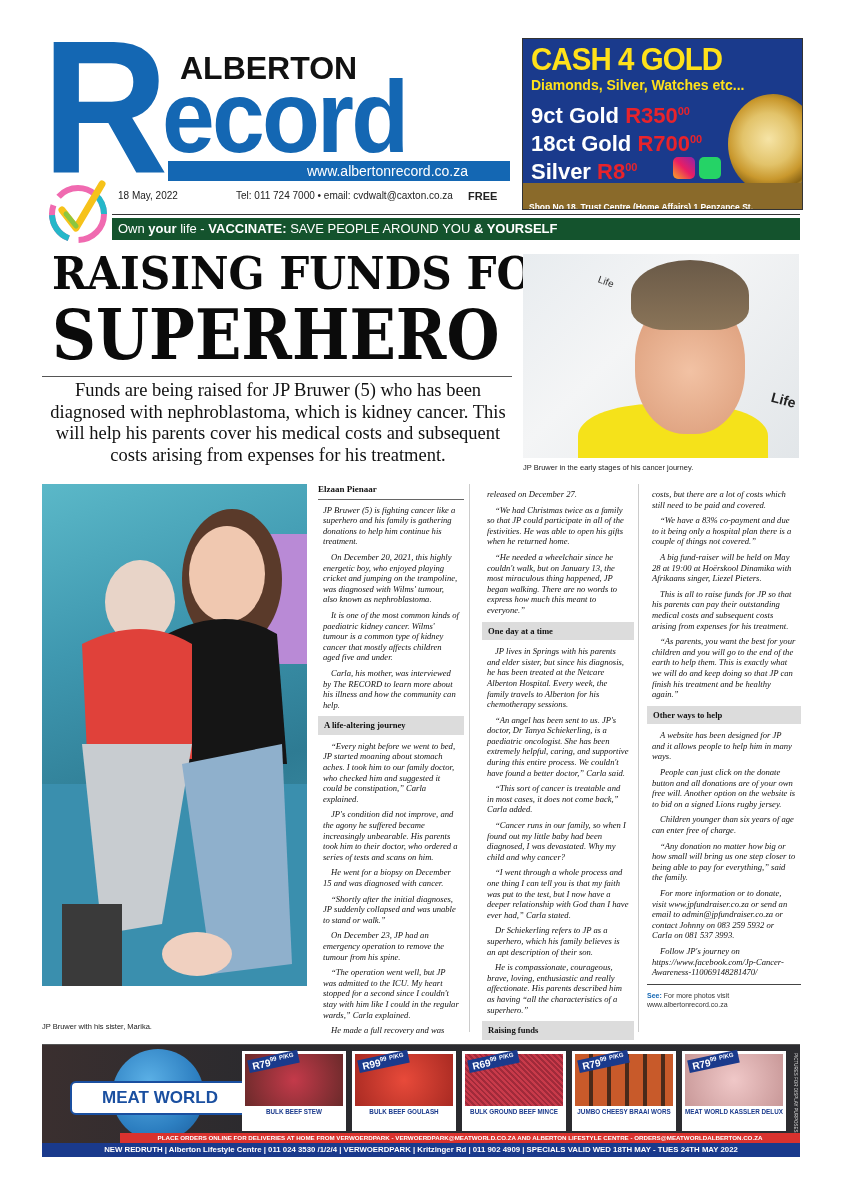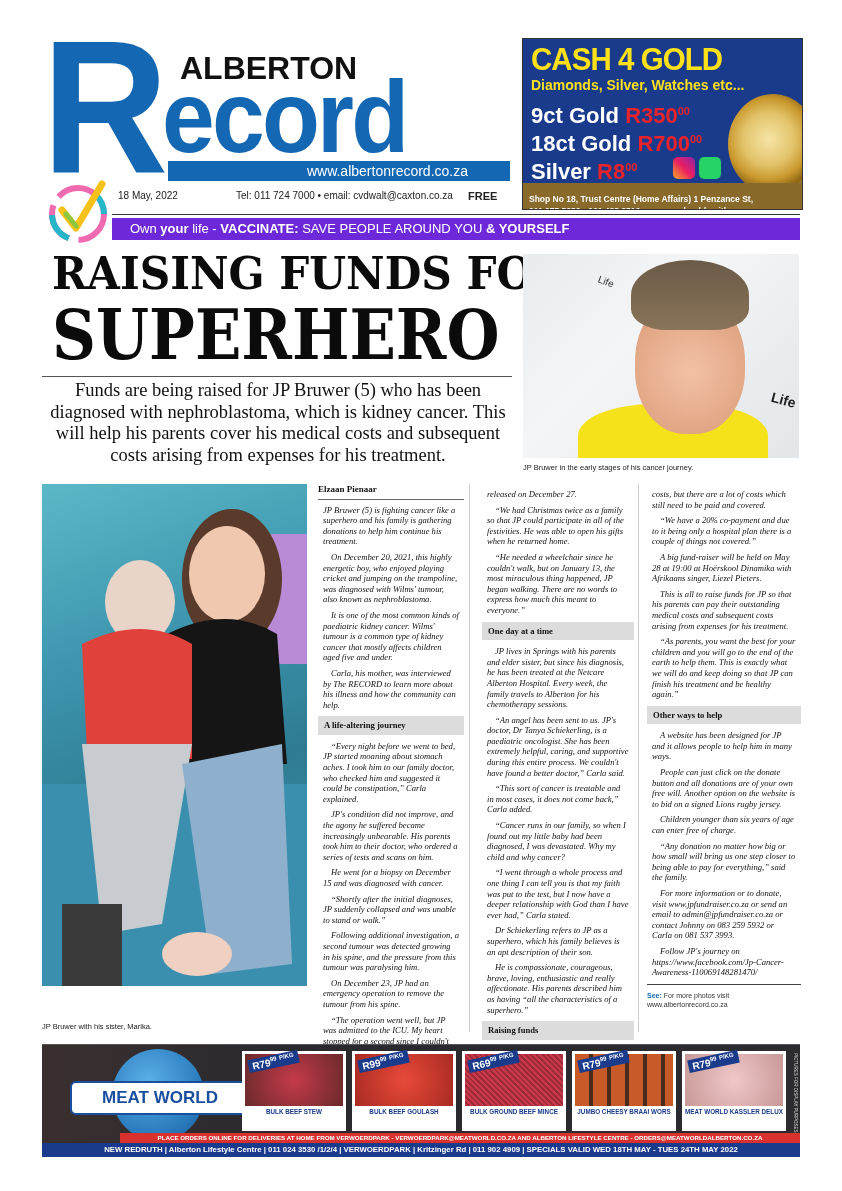--- a/index.html
+++ b/index.html
@@ -5,32 +5,32 @@
   html,body{margin:0;padding:0;background:#fff;}
   body{width:842px;height:1191px;position:relative;overflow:hidden;font-family:"Liberation Serif",serif;color:#111;}
   .abs{position:absolute;}
   
   .mast-R{left:42px;top:32px;font-family:"Liberation Sans",sans-serif;font-weight:bold;color:#1467b3;font-size:190px;line-height:150px;letter-spacing:-8px;transform:scaleX(0.92);transform-origin:left top;}
   .mast-alberton{left:180px;top:48px;font-family:"Liberation Sans",sans-serif;font-weight:bold;font-size:32px;line-height:40px;color:#111;letter-spacing:0px;}
   .mast-record{left:162px;top:72px;font-family:"Liberation Sans",sans-serif;font-weight:bold;font-size:102px;line-height:90px;color:#1467b3;letter-spacing:-3px;transform:scaleX(0.93);transform-origin:left top;}
   .url-bar{left:168px;top:161px;width:342px;height:20px;background:#1467b3;color:#fff;font-family:"Liberation Sans",sans-serif;font-size:14px;line-height:20px;text-align:right;padding-right:10px;box-sizing:border-box;}
   .url-bar span{margin-right:32px;}
   .info-row{top:190px;font-family:"Liberation Sans",sans-serif;font-size:10px;color:#222;}
-  .vacc-bar{left:112px;top:218px;width:688px;height:22px;background:#6d28d9;color:#fff;font-family:"Liberation Sans",sans-serif;font-size:13px;line-height:22px;padding-left:18px;box-sizing:border-box;white-space:nowrap;}
+  .vacc-bar{left:112px;top:218px;width:688px;height:22px;background:#14532d;color:#fff;font-family:"Liberation Sans",sans-serif;font-size:13px;line-height:22px;padding-left:6px;box-sizing:border-box;white-space:nowrap;}
   .vacc-bar b{font-weight:bold;}
   .rule-top{left:112px;top:214px;width:688px;height:1px;background:#333;}
   .vlogo{left:44px;top:176px;width:72px;height:68px;}
   
   .gold-ad{left:522px;top:38px;width:279px;height:170px;background:#1a3a8c;overflow:hidden;border:1px solid #333;}
   .gold-ad .t1{position:absolute;left:8px;top:2px;color:#ffe11a;font-family:"Liberation Sans",sans-serif;font-weight:bold;font-size:32px;line-height:36px;letter-spacing:-1px;transform:scaleX(0.92);transform-origin:left top;}
   .gold-ad .t2{position:absolute;left:8px;top:38px;color:#ffe11a;font-family:"Liberation Sans",sans-serif;font-weight:bold;font-size:14px;line-height:16px;}
   .gold-ad .pr{position:absolute;left:8px;color:#fff;font-family:"Liberation Sans",sans-serif;font-weight:bold;font-size:22px;line-height:24px;white-space:nowrap;}
   .gold-ad .pr span{color:#e8232b;}
   .gold-ad .pr sup{font-size:11px;color:#e8232b;}
-  .gold-ad .addr{position:absolute;left:0;top:144px;width:100%;height:26px;background:#8a6a2a;color:#fff;font-family:"Liberation Sans",sans-serif;font-weight:bold;font-size:8.5px;line-height:12px;padding:10px 6px;box-sizing:border-box;}
+  .gold-ad .addr{position:absolute;left:0;top:144px;width:100%;height:26px;background:#8a6a2a;color:#fff;font-family:"Liberation Sans",sans-serif;font-weight:bold;font-size:8.5px;line-height:12px;padding:18px 6px;box-sizing:border-box;}
   .gold-ad .watch{position:absolute;left:205px;top:55px;width:90px;height:100px;border-radius:50%;background:radial-gradient(circle at 45% 45%,#f6e4a6 0%,#e2c36a 35%,#c9982d 55%,#8a6414 70%,#d8b25a 80%,#7a5a10 100%);}
   .gold-ad .ico{position:absolute;top:118px;width:22px;height:22px;border-radius:5px;}
   
   .headline1{left:52px;top:250px;font-family:"DejaVu Serif","Liberation Serif",serif;font-weight:bold;font-size:44px;line-height:48px;color:#0b0b0b;letter-spacing:0px;transform:scaleX(0.96);transform-origin:left top;white-space:nowrap;}
   .headline2{left:52px;top:300px;font-family:"DejaVu Serif","Liberation Serif",serif;font-weight:bold;font-size:70px;line-height:70px;color:#0b0b0b;transform:scaleX(0.87);transform-origin:left top;white-space:nowrap;}
   .hl-rule{left:42px;top:376px;width:470px;height:1px;background:#555;}
   .standfirst{left:44px;top:380px;width:468px;font-size:18.5px;line-height:21.5px;text-align:center;color:#111;}
   
   .photo-boy{left:523px;top:254px;width:276px;height:204px;overflow:hidden;background:linear-gradient(135deg,#e8ecef 0%,#f4f5f6 40%,#e2e6e9 100%);}
   .photo-boy .face{position:absolute;left:112px;top:40px;width:110px;height:140px;border-radius:48% 48% 45% 45%;background:radial-gradient(circle at 50% 55%,#f2c2a4 0%,#e0a482 70%,#c98a68 100%);}
@@ -137,21 +137,20 @@
   <div class="byline">Elzaan Pienaar</div>
   <p class="ni">JP Bruwer (5) is fighting cancer like a superhero and his family is gathering donations to help him continue his treatment.</p>
   <p>On December 20, 2021, this highly energetic boy, who enjoyed playing cricket and jumping on the trampoline, was diagnosed with Wilms' tumour, also known as nephroblastoma.</p>
   <p>It is one of the most common kinds of paediatric kidney cancer. Wilms' tumour is a common type of kidney cancer that mostly affects children aged five and under.</p>
   <p>Carla, his mother, was interviewed by The RECORD to learn more about his illness and how the community can help.</p>
   <div class="subhead">A life-altering journey</div>
   <p>“Every night before we went to bed, JP started moaning about stomach aches. I took him to our family doctor, who checked him and suggested it could be constipation,” Carla explained.</p>
   <p>JP's condition did not improve, and the agony he suffered became increasingly unbearable. His parents took him to their doctor, who ordered a series of tests and scans on him.</p>
   <p>He went for a biopsy on December 15 and was diagnosed with cancer.</p>
   <p>“Shortly after the initial diagnoses, JP suddenly collapsed and was unable to stand or walk.”</p>
-  <p>Following additional investigation, a second tumour was detected growing in his spine, and the pressure from this tumour was paralysing him.</p>
   <p>On December 23, JP had an emergency operation to remove the tumour from his spine.</p>
   <p>“The operation went well, but JP was admitted to the ICU. My heart stopped for a second since I couldn't stay with him like I could in the regular wards,” Carla explained.</p>
   <p>He made a full recovery and was</p>
 </div>
 <div class="abs col-sep" style="left:469px;top:484px;height:548px;"></div>
 
 <div class="col" style="left:482px;top:484px;width:152px;">
   <p class="ni">released on December 27.</p>
   <p>“We had Christmas twice as a family so that JP could participate in all of the festivities. He was able to open his gifts when he returned home.</p>
   <p>“He needed a wheelchair since he couldn't walk, but on January 13, the most miraculous thing happened, JP began walking. There are no words to express how much this meant to everyone.”</p>
@@ -163,21 +162,21 @@
   <p>“I went through a whole process and one thing I can tell you is that my faith was put to the test, but I now have a deeper relationship with God than I have ever had,” Carla stated.</p>
   <p>Dr Schiekerling refers to JP as a superhero, which his family believes is an apt description of their son.</p>
   <p>He is compassionate, courageous, brave, loving, enthusiastic and really affectionate. His parents described him as having “all the characteristics of a superhero.”</p>
   <div class="subhead">Raising funds</div>
   <p>The family has a hospital plan, which has been covering some of the medical</p>
 </div>
 <div class="abs col-sep" style="left:638px;top:484px;height:548px;"></div>
 
 <div class="col" style="left:647px;top:484px;width:154px;">
   <p class="ni">costs, but there are a lot of costs which still need to be paid and covered.</p>
-  <p>“We have a 20% co-payment and due to it being only a hospital plan there is a couple of things not covered.”</p>
+  <p>“We have a 83% co-payment and due to it being only a hospital plan there is a couple of things not covered.”</p>
   <p>A big fund-raiser will be held on May 28 at 19:00 at Hoërskool Dinamika with Afrikaans singer, Liezel Pieters.</p>
   <p>This is all to raise funds for JP so that his parents can pay their outstanding medical costs and subsequent costs arising from expenses for his treatment.</p>
   <p>“As parents, you want the best for your children and you will go to the end of the earth to help them. This is exactly what we will do and keep doing so that JP can finish his treatment and be healthy again.”</p>
   <div class="subhead">Other ways to help</div>
   <p>A website has been designed for JP and it allows people to help him in many ways.</p>
   <p>People can just click on the donate button and all donations are of your own free will. Another option on the website is to bid on a signed Lions rugby jersey.</p>
   <p>Children younger than six years of age can enter free of charge.</p>
   <p>“Any donation no matter how big or how small will bring us one step closer to being able to pay for everything,” said the family.</p>
   <p>For more information or to donate, visit www.jpfundraiser.co.za or send an email to admin@jpfundraiser.co.za or contact Johnny on 083 259 5932 or Carla on 081 537 3993.</p>
   <p>Follow JP's journey on https://www.facebook.com/Jp-Cancer-Awareness-110069148281470/</p>

